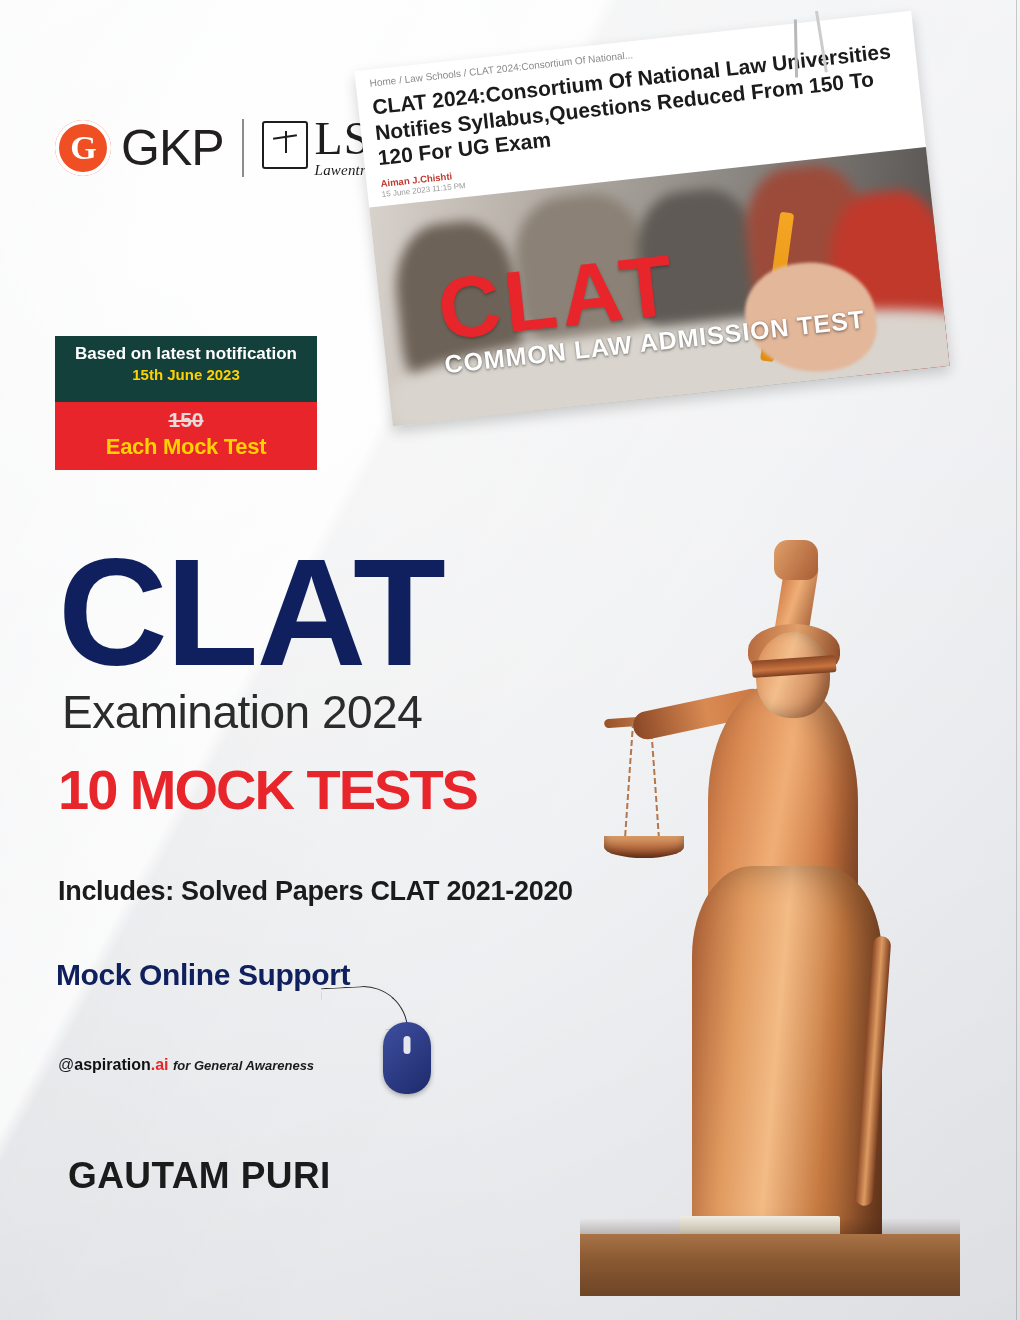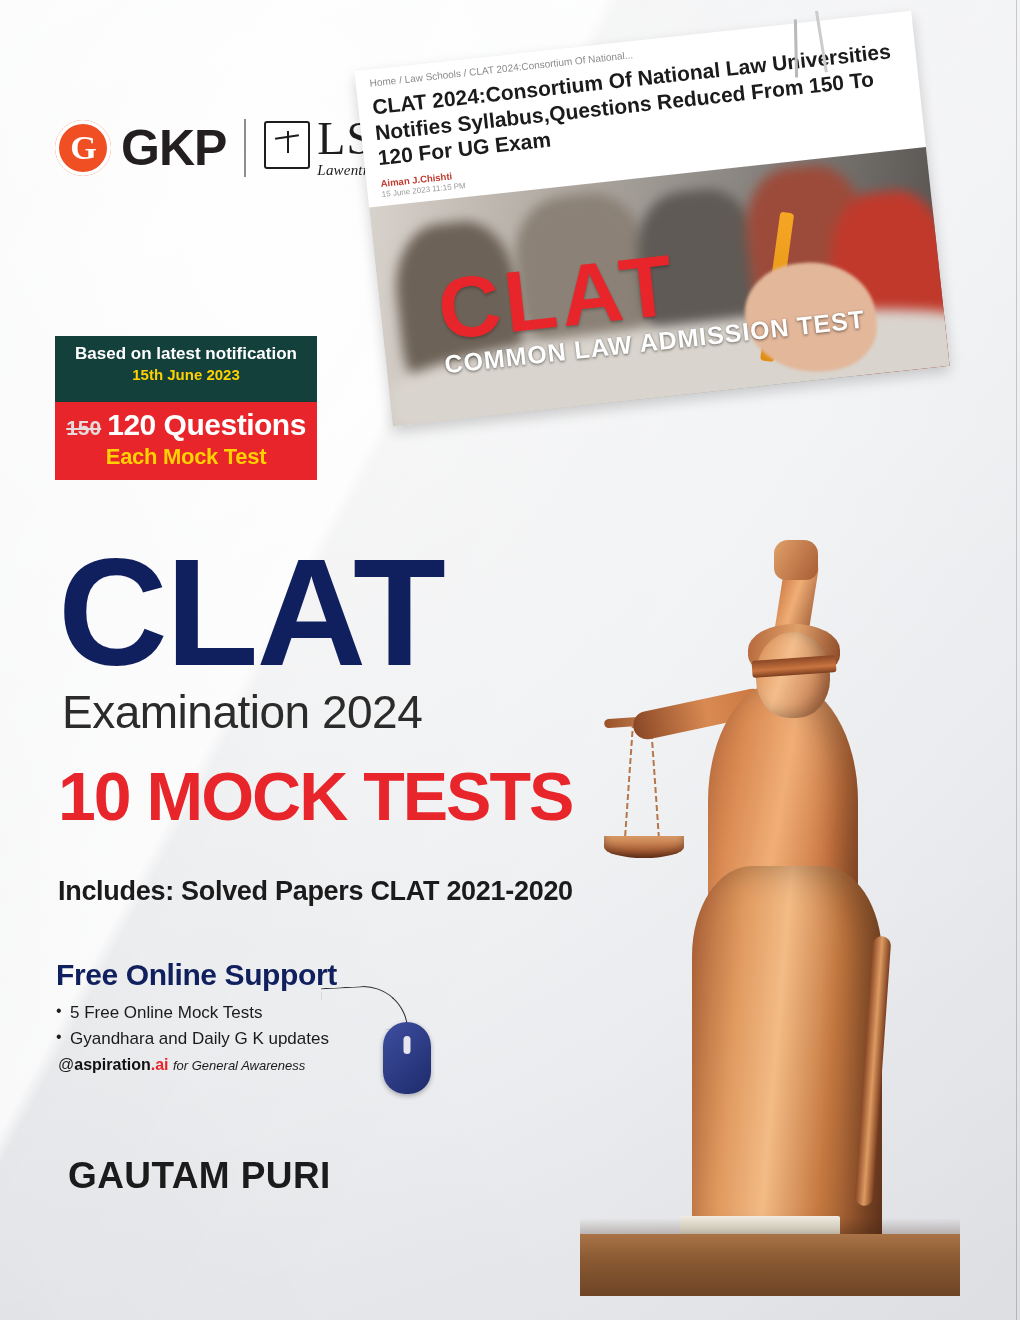--- a/index.html
+++ b/index.html
@@ -58,21 +58,21 @@
   .gkp-mark span {
     color: #ffffff;
     font-size: 34px;
     font-weight: bold;
     font-family: "Liberation Serif", serif;
     line-height: 1;
     letter-spacing: -1px;
   }
   .gkp-text {
     font-size: 50px;
-    font-weight: bold;
+    font-weight: normal;
     color: #231f20;
     letter-spacing: -1px;
     margin-left: 10px;
     line-height: 1;
   }
   .logo-divider {
     width: 2px;
     height: 58px;
     background: #8d8d8d;
     margin: 0 18px;
@@ -310,21 +310,21 @@
     left: 62px;
     top: 685px;
     font-size: 46px;
     color: #2b2b2b;
     letter-spacing: -0.5px;
   }
   .title-mock {
     position: absolute;
     left: 58px;
     top: 762px;
-    font-size: 68px;
+    font-size: 56px;
     font-weight: bold;
     color: #e8252a;
     letter-spacing: -2px;
     line-height: 1;
   }
   .title-includes {
     position: absolute;
     left: 58px;
     top: 876px;
     font-size: 27px;
@@ -361,21 +361,21 @@
   .fos-list { margin: 0; padding: 0; }
   .aspire {
     position: absolute;
     left: 58px;
     top: 1056px;
     font-size: 16px;
     color: #1b1b1b;
   }
   .aspire b { color: #111; }
   .aspire .ai { color: #e8252a; }
-  .aspire i { font-size: 13px; }
+  .aspire i { font-size: 13px; font-weight: bold; }
 
   .mouse {
     position: absolute;
     left: 383px;
     top: 1022px;
     width: 48px;
     height: 72px;
     border-radius: 24px 24px 22px 22px;
     background: linear-gradient(135deg, #3f4fa0 0%, #1d2a6b 100%);
     box-shadow: 0 2px 5px rgba(0,0,0,0.3);
@@ -589,21 +589,20 @@
   </div>
 
   <div class="notif">
     <div class="notif-top">
       <div class="line1">Based on latest notification</div>
       <div class="line2">15th June 2023</div>
     </div>
     <div class="notif-bottom">
       <div class="notif-q">
         <span class="notif-strike">150</span>
-        <span class="notif-120">120 Questions</span>
       </div>
       <div class="notif-mock">Each Mock Test</div>
     </div>
   </div>
 
   <div class="statue">
     <div class="st-arm-up"></div>
     <div class="st-fist"></div>
     <div class="st-beam"></div>
     <div class="chain l1"></div>
@@ -623,25 +622,21 @@
     <div class="desk-shadow"></div>
     <div class="book"></div>
     <div class="desk"></div>
   </div>
 
   <div class="title-clat">CLAT</div>
   <div class="title-exam">Examination 2024</div>
   <div class="title-mock">10 MOCK TESTS</div>
   <div class="title-includes">Includes: Solved Papers CLAT 2021-2020</div>
 
-  <div class="fos-title">Free Online Support</div>
-  <ul class="fos-list">
-    <li>5 Free Online Mock Tests</li>
-    <li>Gyandhara and Daily G K updates</li>
-  </ul>
+  <div class="fos-title">Mock Online Support</div>
   <div class="aspire">
     <span>@</span><b>aspiration</b><b class="ai">.ai</b>
     <i>for General Awareness</i>
   </div>
   <div class="mouse-cord"></div>
   <div class="mouse"></div>
 
   <div class="author">GAUTAM PURI</div>
 </div>
 

